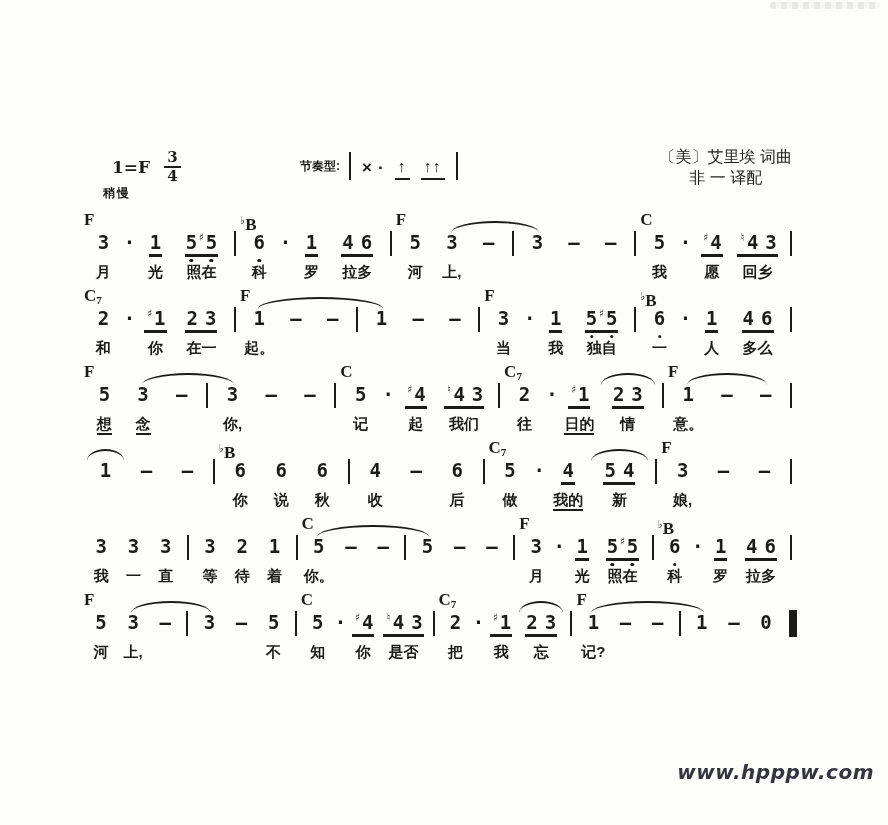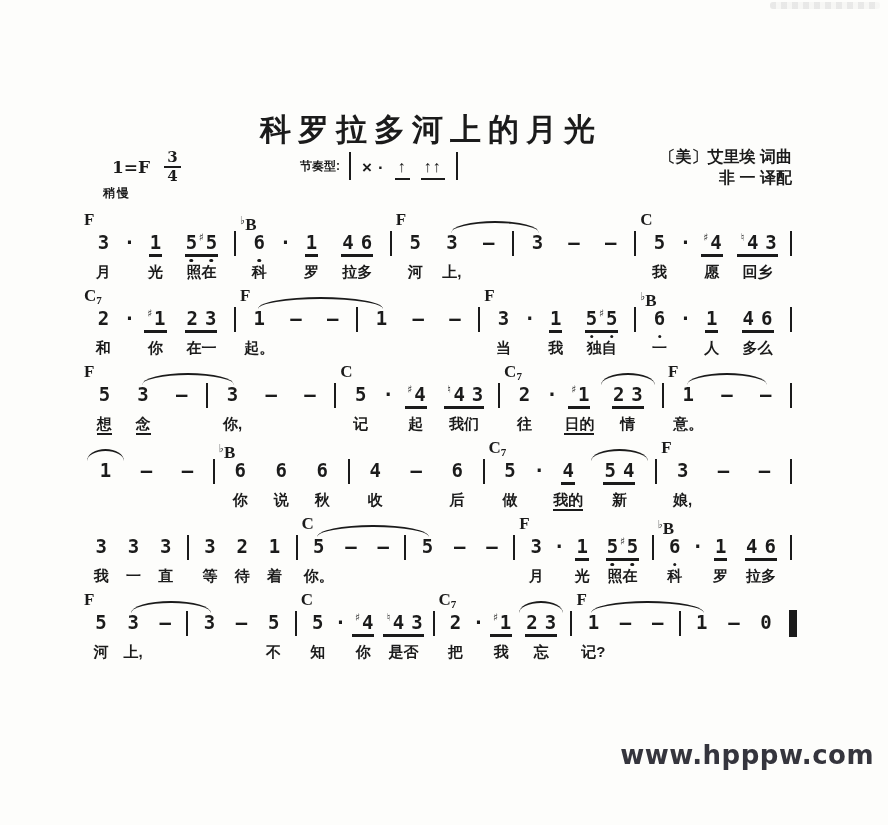--- a/index.html
+++ b/index.html
@@ -44,21 +44,21 @@
   .rp{display:flex;align-items:flex-end;gap:11px;}
   .rp-bar{width:2px;height:28px;background:var(--ink);}
   .rp-x{font-size:17px;font-weight:bold;line-height:24px;}
   .rp-dot{font-size:17px;font-weight:bold;line-height:24px;margin-left:-5px;}
   .rp-arrow{
     font-size:16px;font-weight:bold;line-height:20px;
     border-bottom:2px solid var(--ink);padding:0 3px 1px;letter-spacing:1px;
   }
   .credits{
     position:absolute;right:96px;top:146px;
-    text-align:right;font-size:16px;line-height:21px;font-weight:700;
+    text-align:center;font-size:16px;line-height:21px;font-weight:400;
   }
   .tempo{
     position:absolute;left:103px;top:185px;
     font-size:12px;font-weight:bold;letter-spacing:2px;text-align:center;
   }
   
   .sheet{position:absolute;left:85px;top:210px;width:712px;}
   .system{
     position:relative;display:flex;align-items:flex-start;
     padding-top:20px;margin-bottom:3px;min-height:50px;
@@ -99,33 +99,32 @@
   .barline i{display:block;width:2px;height:25px;background:var(--ink);margin-top:1px;}
   .endbar{flex:0 0 15px;display:flex;justify-content:flex-end;}
   .endbar i{display:block;width:8px;height:27px;background:var(--ink);}
   .tie{
     position:absolute;top:11px;height:10px;
     border-top:2px solid var(--ink);
     border-radius:50% 50% 0 0 / 100% 100% 0 0;
   }
   
   .watermark{
-    position:absolute;right:14px;top:740px;
+    position:absolute;right:14px;top:760px;
     font-family:"DejaVu Sans","Liberation Sans", sans-serif;
-    font-size:26px;font-weight:bold;
+    font-size:20px;font-weight:bold;font-style:italic;
     color:var(--wm);letter-spacing:0.5px;
   }
 </style>
 </head>
 <body>
 
 <div class="page">
   <div class="smudge"></div>
 
-  <h1 class="title">科罗拉多河上的月光</h1>
 
   <div class="keysig">
     <span>1=F</span>
     <span class="frac">
       <span class="num">3</span>
       <span class="den">4</span>
     </span>
   </div>
 
   <div class="rhythm">

